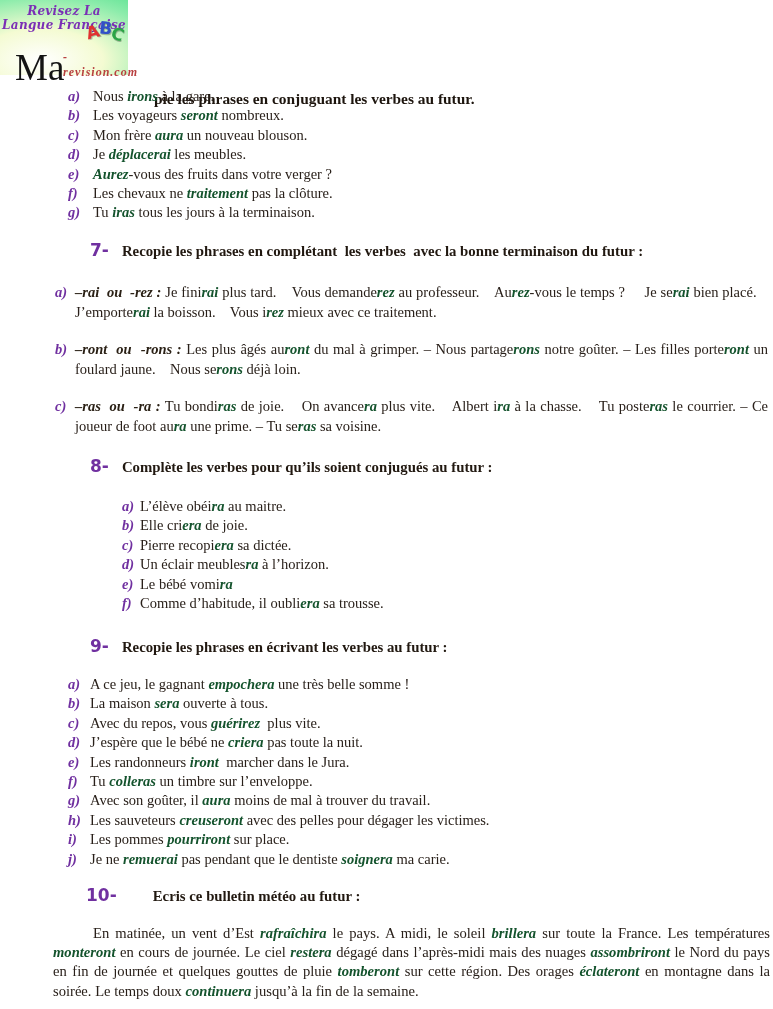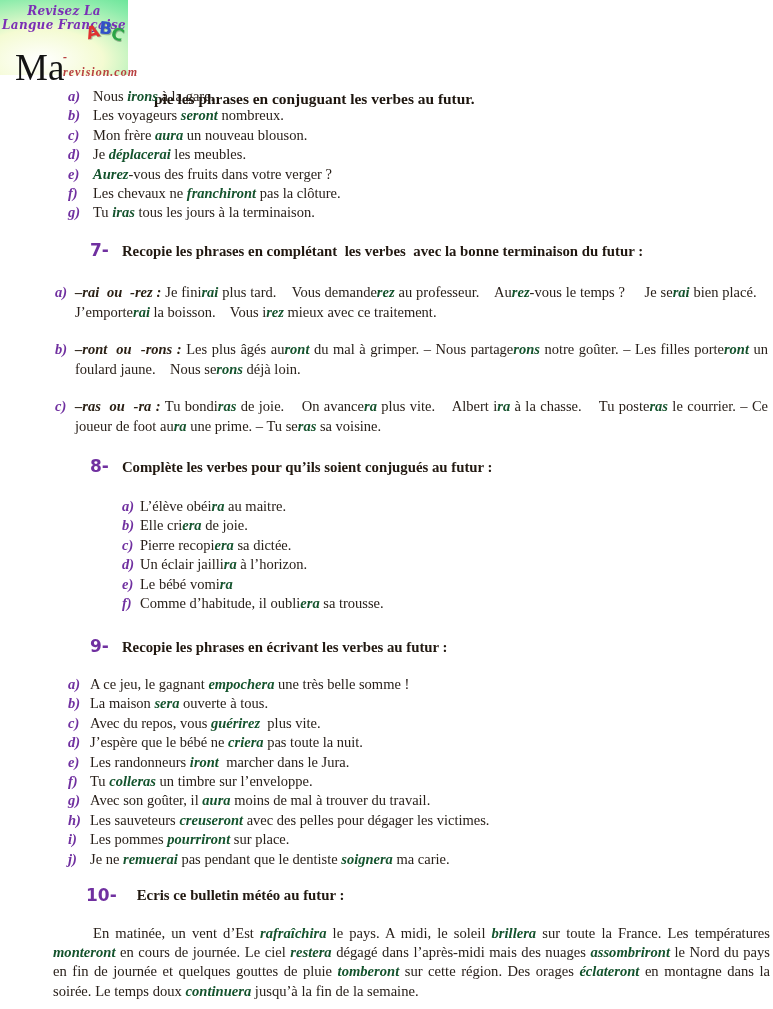--- a/index.html
+++ b/index.html
@@ -81,21 +81,21 @@
     <div class="row">
       <span class="letter">d)</span>
       <span class="txt"><span>Je </span><span class="verb">déplacerai</span><span> les meubles.</span></span>
     </div>
     <div class="row">
       <span class="letter">e)</span>
       <span class="txt"><span class="verb">Aurez</span><span>-vous des fruits dans votre verger ?</span></span>
     </div>
     <div class="row">
       <span class="letter">f)</span>
-      <span class="txt"><span>Les chevaux ne </span><span class="verb">franchiront</span><span> pas la clôture.</span></span>
+      <span class="txt"><span>Les chevaux ne </span><span class="verb">traitement</span><span> pas la clôture.</span></span>
     </div>
     <div class="row">
       <span class="letter">g)</span>
       <span class="txt"><span>Tu </span><span class="verb">iras</span><span> tous les jours à la terminaison.</span></span>
     </div>
   </div>
 
 <div class="abs sec-head" style="left:90px;top:240px;">
   <span class="sec-num">7-</span>
   <span class="sec-title">Recopie les phrases en complétant &nbsp;les verbes &nbsp;avec la bonne terminaison du futur :</span>
@@ -118,21 +118,21 @@
     <div class="row">
       <span class="letter">b)</span>
       <span class="txt"><span>Elle cri</span><span class="verb">era</span><span> de joie.</span></span>
     </div>
     <div class="row">
       <span class="letter">c)</span>
       <span class="txt"><span>Pierre recopi</span><span class="verb">era</span><span> sa dictée.</span></span>
     </div>
     <div class="row">
       <span class="letter">d)</span>
-      <span class="txt"><span>Un éclair jailli</span><span class="verb">ra</span><span> à l’horizon.</span></span>
+      <span class="txt"><span>Un éclair meubles</span><span class="verb">ra</span><span> à l’horizon.</span></span>
     </div>
     <div class="row">
       <span class="letter">e)</span>
       <span class="txt"><span>Le bébé vomi</span><span class="verb">ra</span></span>
     </div>
     <div class="row">
       <span class="letter">f)</span>
       <span class="txt"><span>Comme d’habitude, il oubli</span><span class="verb">era</span><span> sa trousse.</span></span>
     </div>
   </div>
@@ -177,17 +177,17 @@
     <div class="row">
       <span class="letter">i)</span>
       <span class="txt"><span>Les pommes </span><span class="verb">pourriront</span><span> sur place.</span></span>
     </div>
     <div class="row">
       <span class="letter">j)</span>
       <span class="txt"><span>Je ne </span><span class="verb">remuerai</span><span> pas pendant que le dentiste </span><span class="verb">soignera</span><span> ma carie.</span></span>
     </div>
   </div>
 
-<div class="abs sec-head" style="left:86px;top:885px;gap:20px;align-items:center;">
+<div class="abs sec-head" style="left:86px;top:885px;gap:36px;">
   <span class="sec-num">10-</span>
   <span class="sec-title">Ecris ce bulletin météo au futur :</span>
 </div>
 <div class="abs para" style="left:53px;top:924px;"><span>En matinée, un vent d’Est </span><span class="verb">rafraîchira</span><span> le pays. A midi, le soleil </span><span class="verb">brillera</span><span> sur toute la France. Les températures </span><span class="verb">monteront</span><span> en cours de journée. Le ciel </span><span class="verb">restera</span><span> dégagé dans l’après-midi mais des nuages </span><span class="verb">assombriront</span><span> le Nord du pays en fin de journée et quelques gouttes de pluie </span><span class="verb">tomberont</span><span> sur cette région. Des orages </span><span class="verb">éclateront</span><span> en montagne dans la soirée. Le temps doux </span><span class="verb">continuera</span><span> jusqu’à la fin de la semaine.</span></div>
 
 </body></html>

